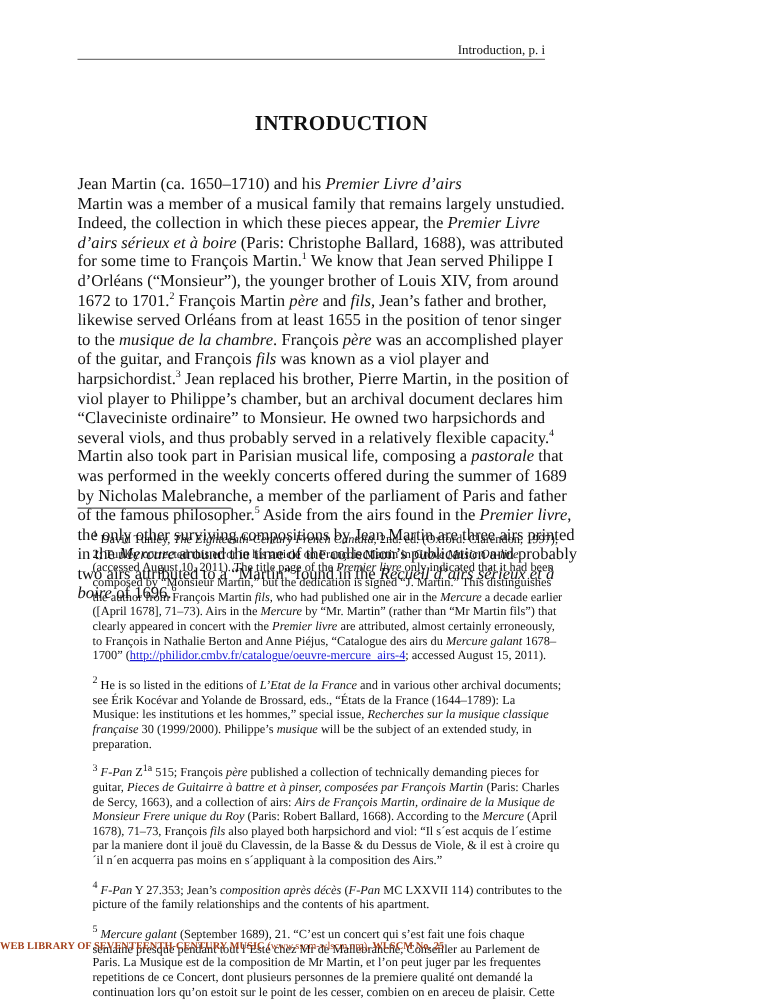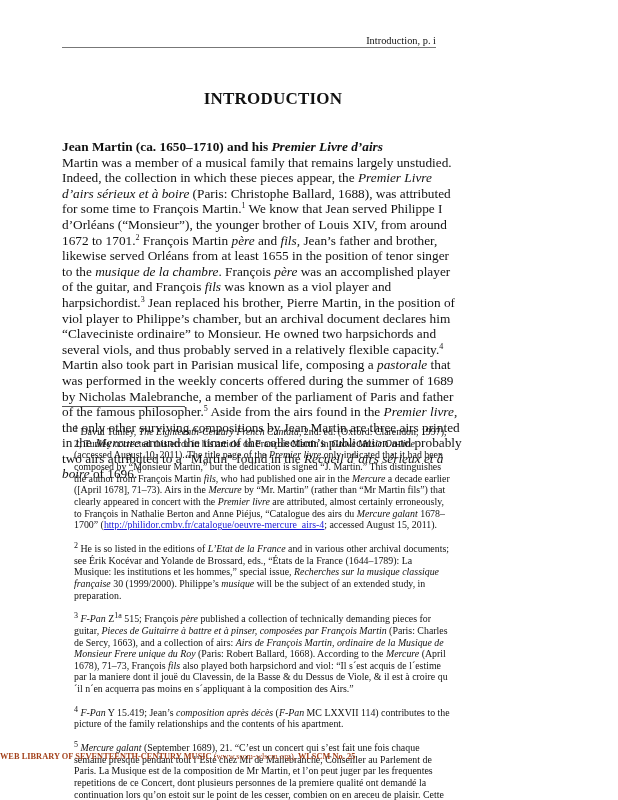--- a/index.html
+++ b/index.html
@@ -7,21 +7,21 @@
          font-family:"Liberation Serif", serif; color:#111; }
   .header { position:absolute; left:62px; top:35px; width:374px; height:12px;
             border-bottom:1px solid #777; font-size:10.4px; line-height:12px; }
   .header .left { position:absolute; left:0; top:0; white-space:nowrap; }
   .header .right { position:absolute; right:0; top:0; white-space:nowrap; }
   .title { position:absolute; left:0; width:546px; top:89px; text-align:center;
            font-weight:bold; font-size:17px; letter-spacing:0.2px; }
   .body { position:absolute; left:62px; top:139px; width:400px; font-size:13.3px;
           line-height:15.6px; }
   .body p { margin:0; }
-  .section-heading { font-weight:bold; }
+  .section-heading { font-weight:normal; }
   sup { font-size:8px; line-height:0; vertical-align:super; }
   .rule { position:absolute; left:62px; top:406px; width:123px; height:0;
           border-top:1.4px solid #555; }
   .notes { position:absolute; left:62px; top:414px; width:400px; font-size:9.9px;
            line-height:11.65px; }
   .notes p { margin:12px; }
   .notes a { color:#1a1ad6; text-decoration:underline; }
   .footer { position:absolute; left:0; width:618px; top:752px; text-align:left;
             font-size:8.3px; color:#a3401a; font-weight:bold; letter-spacing:0.05px; }
   .footer .paren { font-weight:normal; }
@@ -40,21 +40,21 @@
   <p class="section-heading"><span>Jean Martin (ca. 1650–1710) and his </span><i>Premier Livre d’airs</i></p>
   <p id="para"><span>Martin was a member of a musical family that remains largely unstudied. Indeed, the collection in which these pieces appear, the </span><i>Premier Livre d’airs sérieux et à boire</i><span> (Paris: Christophe Ballard, 1688), was attributed for some time to François Martin.</span><sup>1</sup><span> We know that Jean served Philippe I d’Orléans (“Monsieur”), the younger brother of Louis XIV, from around 1672 to 1701.</span><sup>2</sup><span> François Martin </span><i>père</i><span> and </span><i>fils,</i><span> Jean’s father and brother, likewise served Orléans from at least 1655 in the position of tenor singer to the </span><i>musique de la chambre</i><span>. François </span><i>père</i><span> was an accomplished player of the guitar, and François </span><i>fils</i><span> was known as a viol player and harpsichordist.</span><sup>3</sup><span> Jean replaced his brother, Pierre Martin, in the position of viol player to Philippe’s chamber, but an archival document declares him “Claveciniste ordinaire” to Monsieur. He owned two harpsichords and several viols, and thus probably served in a relatively flexible capacity.</span><sup>4</sup><span> Martin also took part in Parisian musical life, composing a </span><i>pastorale</i><span> that was performed in the weekly concerts offered during the summer of 1689 by Nicholas Malebranche, a member of the parliament of Paris and father of the famous philosopher.</span><sup>5</sup><span> Aside from the airs found in the </span><i>Premier livre</i><span>, the only other surviving compositions by Jean Martin are three airs printed in the </span><i>Mercure</i><span> around the time of the collection’s publication and probably two airs attributed to a “Martin” found in the </span><i>Recueil d’airs sérieux et à boire</i><span> of 1696.</span><sup>6</sup></p>
 </div>
 
 <div class="rule"></div>
 
 <div class="notes" id="notes">
     <p><sup>1</sup><span> David Tunley, </span><i>The Eighteenth-Century French Cantata</i><span>, 2nd. ed. (Oxford: Clarendon, 1997), 2; Tunley corrected this error in his article on François Martin in </span><i>Grove Music On-line</i><span> (accessed August 10, 2011). The title page of the </span><i>Premier livre</i><span> only indicated that it had been composed by “Monsieur Martin,” but the dedication is signed “J. Martin.” This distinguishes the author from François Martin </span><i>fils</i><span>, who had published one air in the </span><i>Mercure</i><span> a decade earlier ([April 1678], 71–73). Airs in the </span><i>Mercure</i><span> by “Mr. Martin” (rather than “Mr Martin fils”) that clearly appeared in concert with the </span><i>Premier livre</i><span> are attributed, almost certainly erroneously, to François in Nathalie Berton and Anne Piéjus, “Catalogue des airs du </span><i>Mercure galant</i><span> 1678–1700” (</span><a>http://philidor.cmbv.fr/catalogue/oeuvre-mercure_airs-4</a><span>; accessed August 15, 2011).</span></p>
     <p><sup>2</sup><span> He is so listed in the editions of </span><i>L’Etat de la France</i><span> and in various other archival documents; see Érik Kocévar and Yolande de Brossard, eds., “États de la France (1644–1789): La Musique: les institutions et les hommes,” special issue, </span><i>Recherches sur la musique classique française</i><span> 30 (1999/2000). Philippe’s </span><i>musique</i><span> will be the subject of an extended study, in preparation.</span></p>
     <p><sup>3</sup><span> </span><i>F-Pan</i><span> Z</span><sup>1a</sup><span> 515; François </span><i>père</i><span> published a collection of technically demanding pieces for guitar, </span><i>Pieces de Guitairre à battre et à pinser, composées par François Martin</i><span> (Paris: Charles de Sercy, 1663), and a collection of airs: </span><i>Airs de François Martin, ordinaire de la Musique de Monsieur Frere unique du Roy</i><span> (Paris: Robert Ballard, 1668). According to the </span><i>Mercure</i><span> (April 1678), 71–73, François </span><i>fils</i><span> also played both harpsichord and viol: “Il s´est acquis de l´estime par la maniere dont il jouë du Clavessin, de la Basse &amp; du Dessus de Viole, &amp; il est à croire qu´il n´en acquerra pas moins en s´appliquant à la composition des Airs.”</span></p>
-    <p><sup>4</sup><span> </span><i>F-Pan</i><span> Y 15.419; Jean’s </span><i>composition après décès</i><span> (</span><i>F-Pan</i><span> MC LXXVII 114) contributes to the picture of the family relationships and the contents of his apartment.</span></p>
+    <p><sup>4</sup><span> </span><i>F-Pan</i><span> Y 27.353; Jean’s </span><i>composition après décès</i><span> (</span><i>F-Pan</i><span> MC LXXVII 114) contributes to the picture of the family relationships and the contents of his apartment.</span></p>
     <p><sup>5</sup><span> </span><i>Mercure galant</i><span> (September 1689), 21. “C’est un concert qui s’est fait une fois chaque semaine presque pendant tout l’Esté chez Mr de Mallebranche, Conseiller au Parlement de Paris. La Musique est de la composition de Mr Martin, et l’on peut juger par les frequentes repetitions de ce Concert, dont plusieurs personnes de la premiere qualité ont demandé la continuation lors qu’on estoit sur le point de les cesser, combien on en areceu de plaisir. Cette petite Pastorale qui a pour titre, Les Bergers heureux, est de Mr de Tonti, Gentilhomme Italien.”</span></p>
     <p><sup>6</sup><span> “Dans ces lieux revons a maniere” (text by Antoinette-Thérèse Deshoulières), </span><i>Mercure galant</i><span> (Novembre 1688), 248–138; “Sans fleches sans carquois,” </span><i>Mercure galant</i><span> (April 1689), 76–78; “De mes filets” </span><i>Mercure galant</i><span> (October</span></p>
   </div>
 
 <div class="footer" style="color: rgb(163, 64, 26);">
   <span>WEB LIBRARY OF SEVENTEENTH-CENTURY MUSIC</span>
   <span class="paren">(www.sscm-wlscm.org)</span><span>, WLSCM No. 25</span>
 </div>
 
 </body></html>

